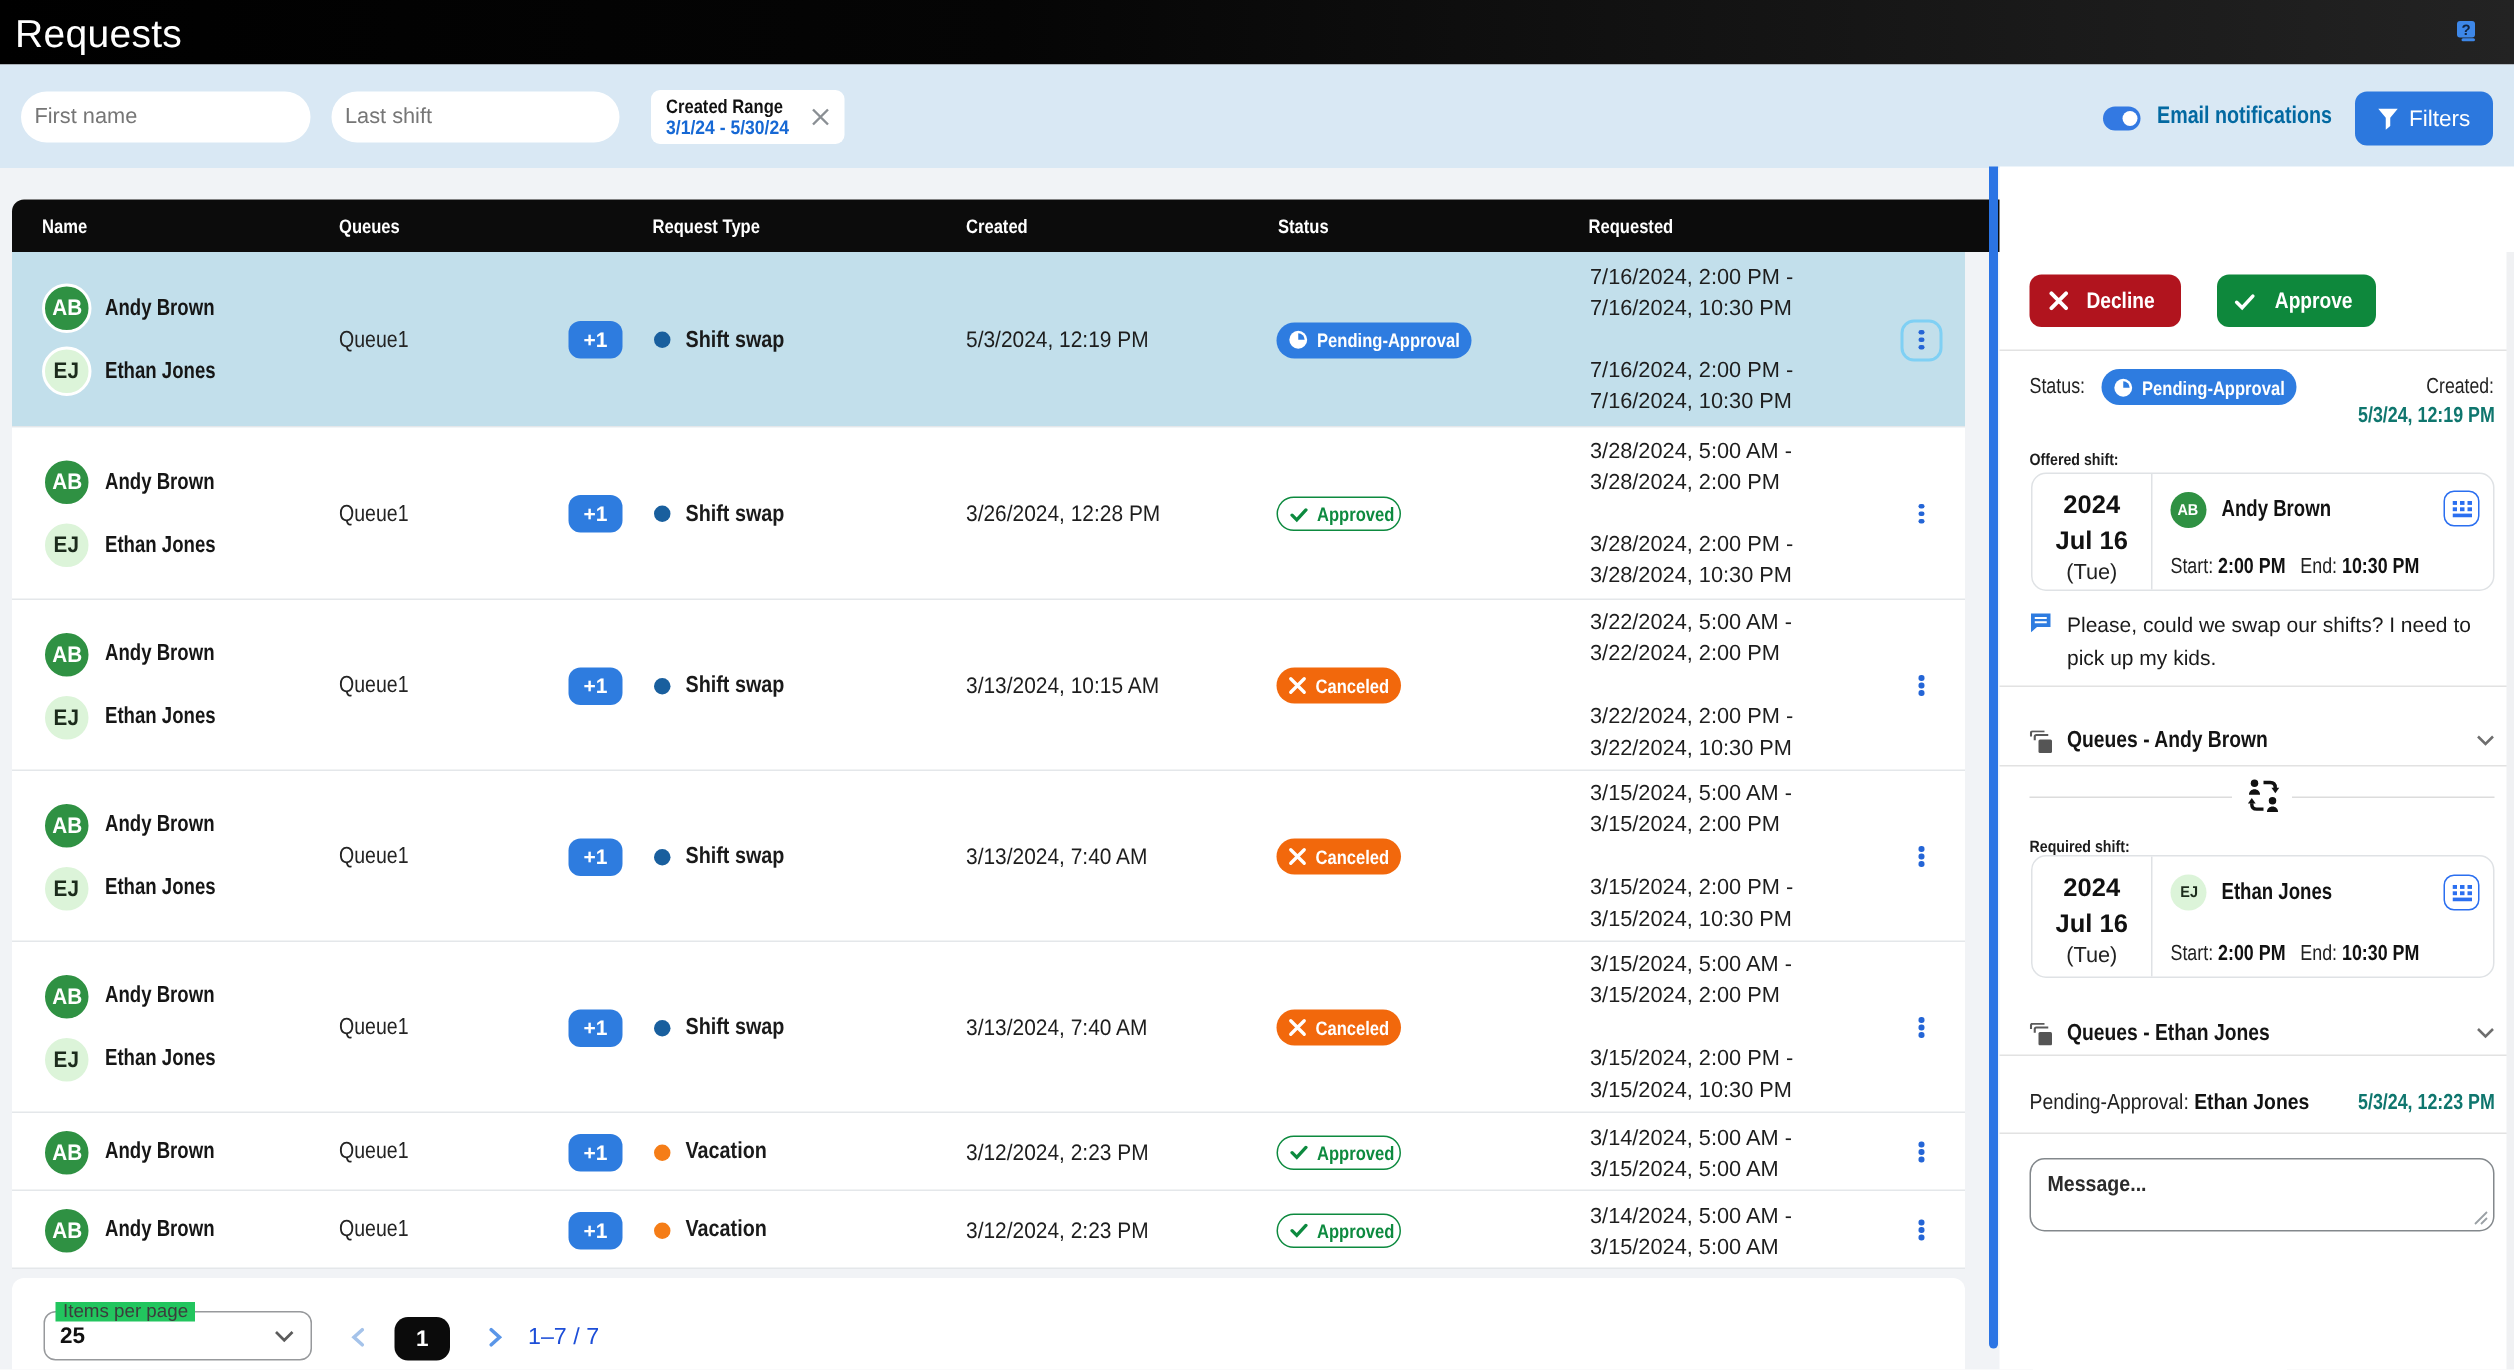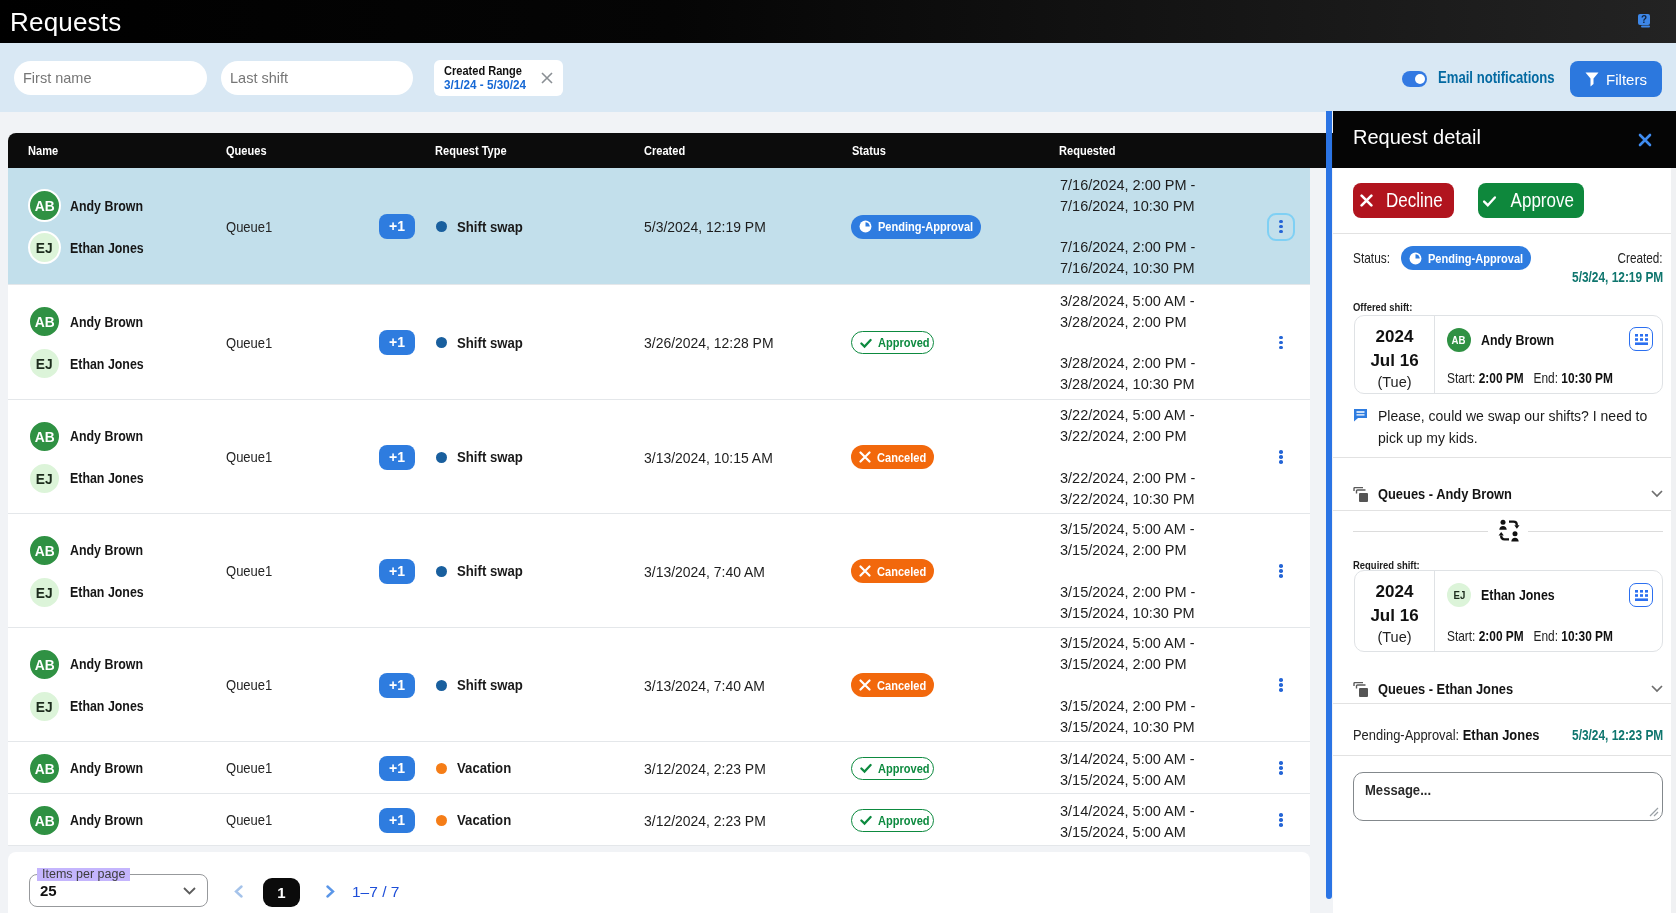--- a/index.html
+++ b/index.html
@@ -37,31 +37,31 @@
 .chip{display:inline-flex;align-items:center;justify-content:flex-start;gap:6px;height:24px;border-radius:12px;font-size:13px;font-weight:700;padding-left:8px}
 .chip svg{flex:0 0 auto}
 .chip-p{background:#2e7ce0;color:#fff;width:130px}
 .chip-a{background:#fff;border:1.5px solid #0d8a3f;color:#0d8a3f;height:23px;width:83px}
 .chip-c{background:#f2680c;color:#fff;width:83px}
 .kebab{position:absolute;left:1259px;width:28px;height:28px;display:flex;flex-direction:column;align-items:center;justify-content:center;gap:1.6px}
 .kebab span{width:3.6px;height:3.6px;border-radius:50%;background:#2465d6}
 .kebab.ring{border:2.5px solid #7fd0f4;border-radius:9px}
 .pagebar{position:absolute;left:8px;top:852px;width:1302px;height:61px;background:#fff;border-radius:8px 8px 0 0}
 .fieldset{position:absolute;left:21px;top:22px;width:179px;height:33px;border:1px solid #97999c;border-radius:8px}
-.fieldset .lab{position:absolute;left:7px;top:-7px;background:#c4b5fd;padding:0 5px;font-size:12.5px;color:#3c3c3c;line-height:13px}
+.fieldset .lab{position:absolute;left:7px;top:-7px;background:#22c55e;padding:0 5px;font-size:12.5px;color:#3c3c3c;line-height:13px}
 .fieldset .val{position:absolute;left:10px;top:7px;font-size:15px;font-weight:700;color:#111}
 .fieldset svg{position:absolute;right:11px;top:12px}
 .pgn{position:absolute;font-size:15.5px;color:#1d4ed8}
 .pg1{position:absolute;left:255px;top:26px;width:37px;height:29px;background:#0b0b0b;border-radius:9px;color:#fff;font-size:15px;font-weight:700;text-align:center;line-height:29px}
 .pbar{position:absolute;left:1326px;top:111px;width:6px;height:788px;background:#2b74e4;border-radius:0 0 3px 3px}
 .panel{position:absolute;left:1333px;top:111px;width:343px;height:802px;background:#fff}
 .phead{position:absolute;left:0;top:0;width:343px;height:57px;background:#050505}
 .phead h2{position:absolute;left:20px;top:15px;color:#fff;font-size:20px;font-weight:400}
 .pclose{position:absolute;left:305px;top:22px;width:14px;height:14px}
-.btn{position:absolute;top:72px;height:35px;border-radius:8px;color:#fff;display:flex;align-items:center;justify-content:center;gap:8px;font-size:20px;font-weight:400}
+.btn{position:absolute;top:72px;height:35px;border-radius:8px;color:#fff;display:flex;align-items:center;justify-content:center;gap:8px;font-size:15px;font-weight:700}
 .btn-d{left:20px;width:101px;background:#b1141e}
 .btn-a{left:145px;width:106px;background:#0e883c}
 .pdiv{position:absolute;left:0;width:343px;height:1px;background:#e2e2e2}
 .plbl{position:absolute;font-size:14.5px;color:#222}
 .pbold{font-weight:700;color:#0f766e}
 .slbl{position:absolute;font-size:11px;font-weight:700;color:#1c1c1c}
 .card{position:absolute;left:21px;width:309px;border:1px solid #dfe2e5;border-radius:10px;background:#fff}
 .card .dcol{position:absolute;left:0;top:0;width:80px;height:100%;border-right:1px solid #dfe2e5;text-align:center}
 .card .d1{font-size:17px;font-weight:700;color:#111;margin-top:11px}
 .card .d2{font-size:17px;font-weight:700;color:#111;margin-top:4px}
@@ -426,26 +426,20 @@
     </svg>
   <div class="pg1">1</div>
   <svg style="position:absolute;left:318px;top:33px" width="9" height="13" viewBox="0 0 9 13">
       <path d="M1.5 1.5 L7 6.5 l-5.5 5" fill="none" stroke="#5a96e8" stroke-width="2.4" stroke-linecap="round"></path>
     </svg>
   <div class="pgn" style="left:344px;top:31px">1–7 / 7</div>
 </div>
 
 <div class="pbar"></div>
 <div class="panel">
-  <div class="phead">
-      <h2>Request detail</h2>
-  <svg class="pclose" viewBox="0 0 14 14">
-        <path d="M2 2 L12 12 M12 2 L2 12" stroke="#3f8cf0" stroke-width="2.6" stroke-linecap="round"></path>
-      </svg>
-    </div>
   <div class="btn btn-d">
       <svg width="13" height="13" viewBox="0 0 12 12">
         <path d="M1.5 1.5 L10.5 10.5 M10.5 1.5 L1.5 10.5" stroke="#fff" stroke-width="2.4" stroke-linecap="round"></path>
       </svg>
       <span style="display:inline-block;vertical-align:top;transform:scaleX(.85);transform-origin:50% 50%;white-space:nowrap">Decline</span>
     </div>
   <div class="btn btn-a">
       <svg width="15" height="14" viewBox="0 0 13 13">
         <path d="M1.5 7 l3.4 3.4 L11.5 3.2" fill="none" stroke="#fff" stroke-width="2.2" stroke-linecap="round"></path>
       </svg>

